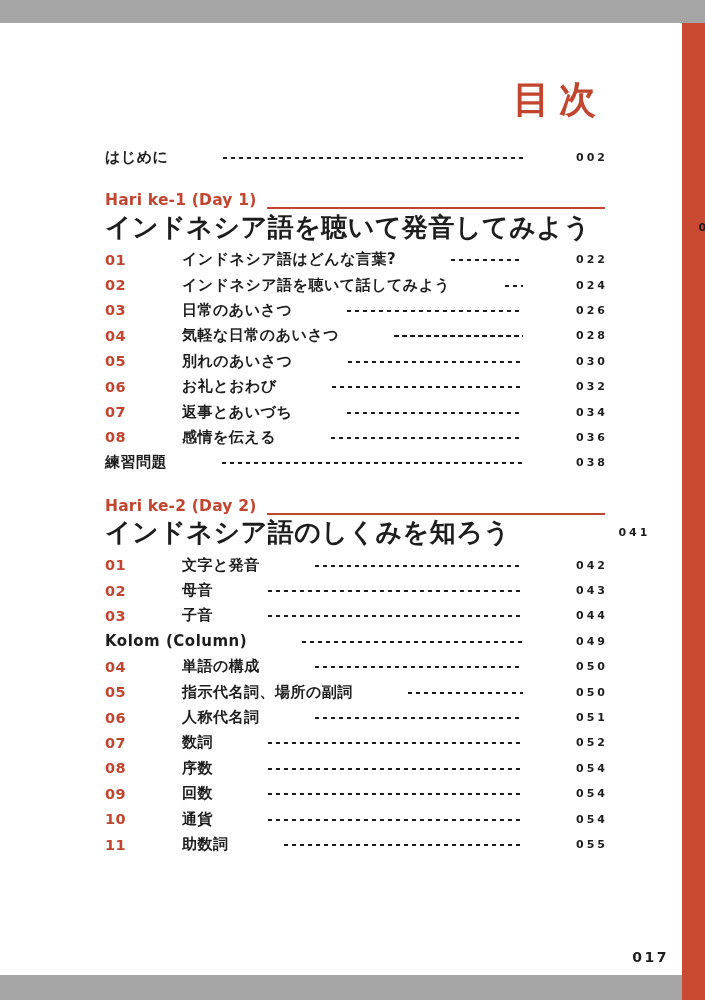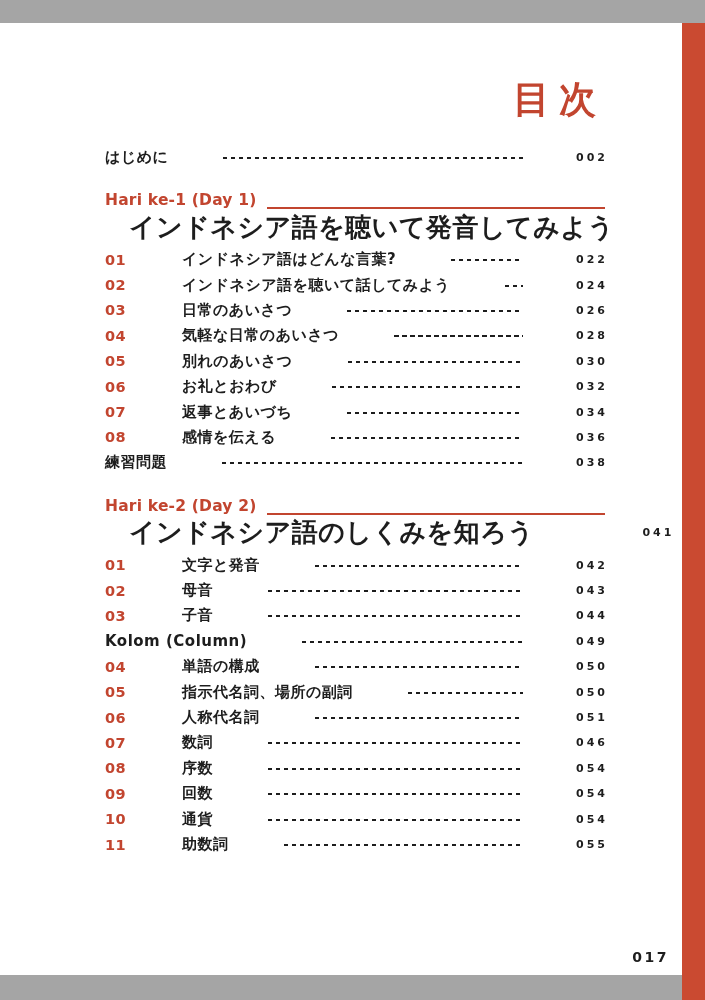--- a/index.html
+++ b/index.html
@@ -50,21 +50,21 @@
   .sec + .sec{margin-top:12px;}
   .dayrow{display:flex;align-items:flex-end;height:20px;margin-top:19px;}
   .day{
     font-size:15.5px;font-weight:bold;color:var(--accent);
     letter-spacing:0.2px;white-space:nowrap;
   }
   .dayrule{flex:1;border-top:2px solid var(--accent);margin-left:10px;}
 
   .headrow{height:30px;margin-top:3px;}
   .heading{
-    font-size:26px;font-weight:bold;letter-spacing:0.5px;white-space:nowrap;margin-left:24px;
+    font-size:26px;font-weight:bold;letter-spacing:0.5px;white-space:nowrap;
   }
   .items{margin-top:5px;}
 
   .folio{
     position:absolute;top:949px;right:36px;
     font-size:14px;font-weight:bold;letter-spacing:2.5px;color:var(--ink);
   }
 </style>
 </head>
 <body>
@@ -202,21 +202,21 @@
             <div class="row">
     <span class="num">06</span>
     <span class="label">人称代名詞</span>
     <span class="leader"></span>
     <span class="pagenum">051</span>
   </div>
             <div class="row">
     <span class="num">07</span>
     <span class="label">数詞</span>
     <span class="leader"></span>
-    <span class="pagenum">046</span>
+    <span class="pagenum">052</span>
   </div>
             <div class="row">
     <span class="num">08</span>
     <span class="label">序数</span>
     <span class="leader"></span>
     <span class="pagenum">054</span>
   </div>
             <div class="row">
     <span class="num">09</span>
     <span class="label">回数</span>

